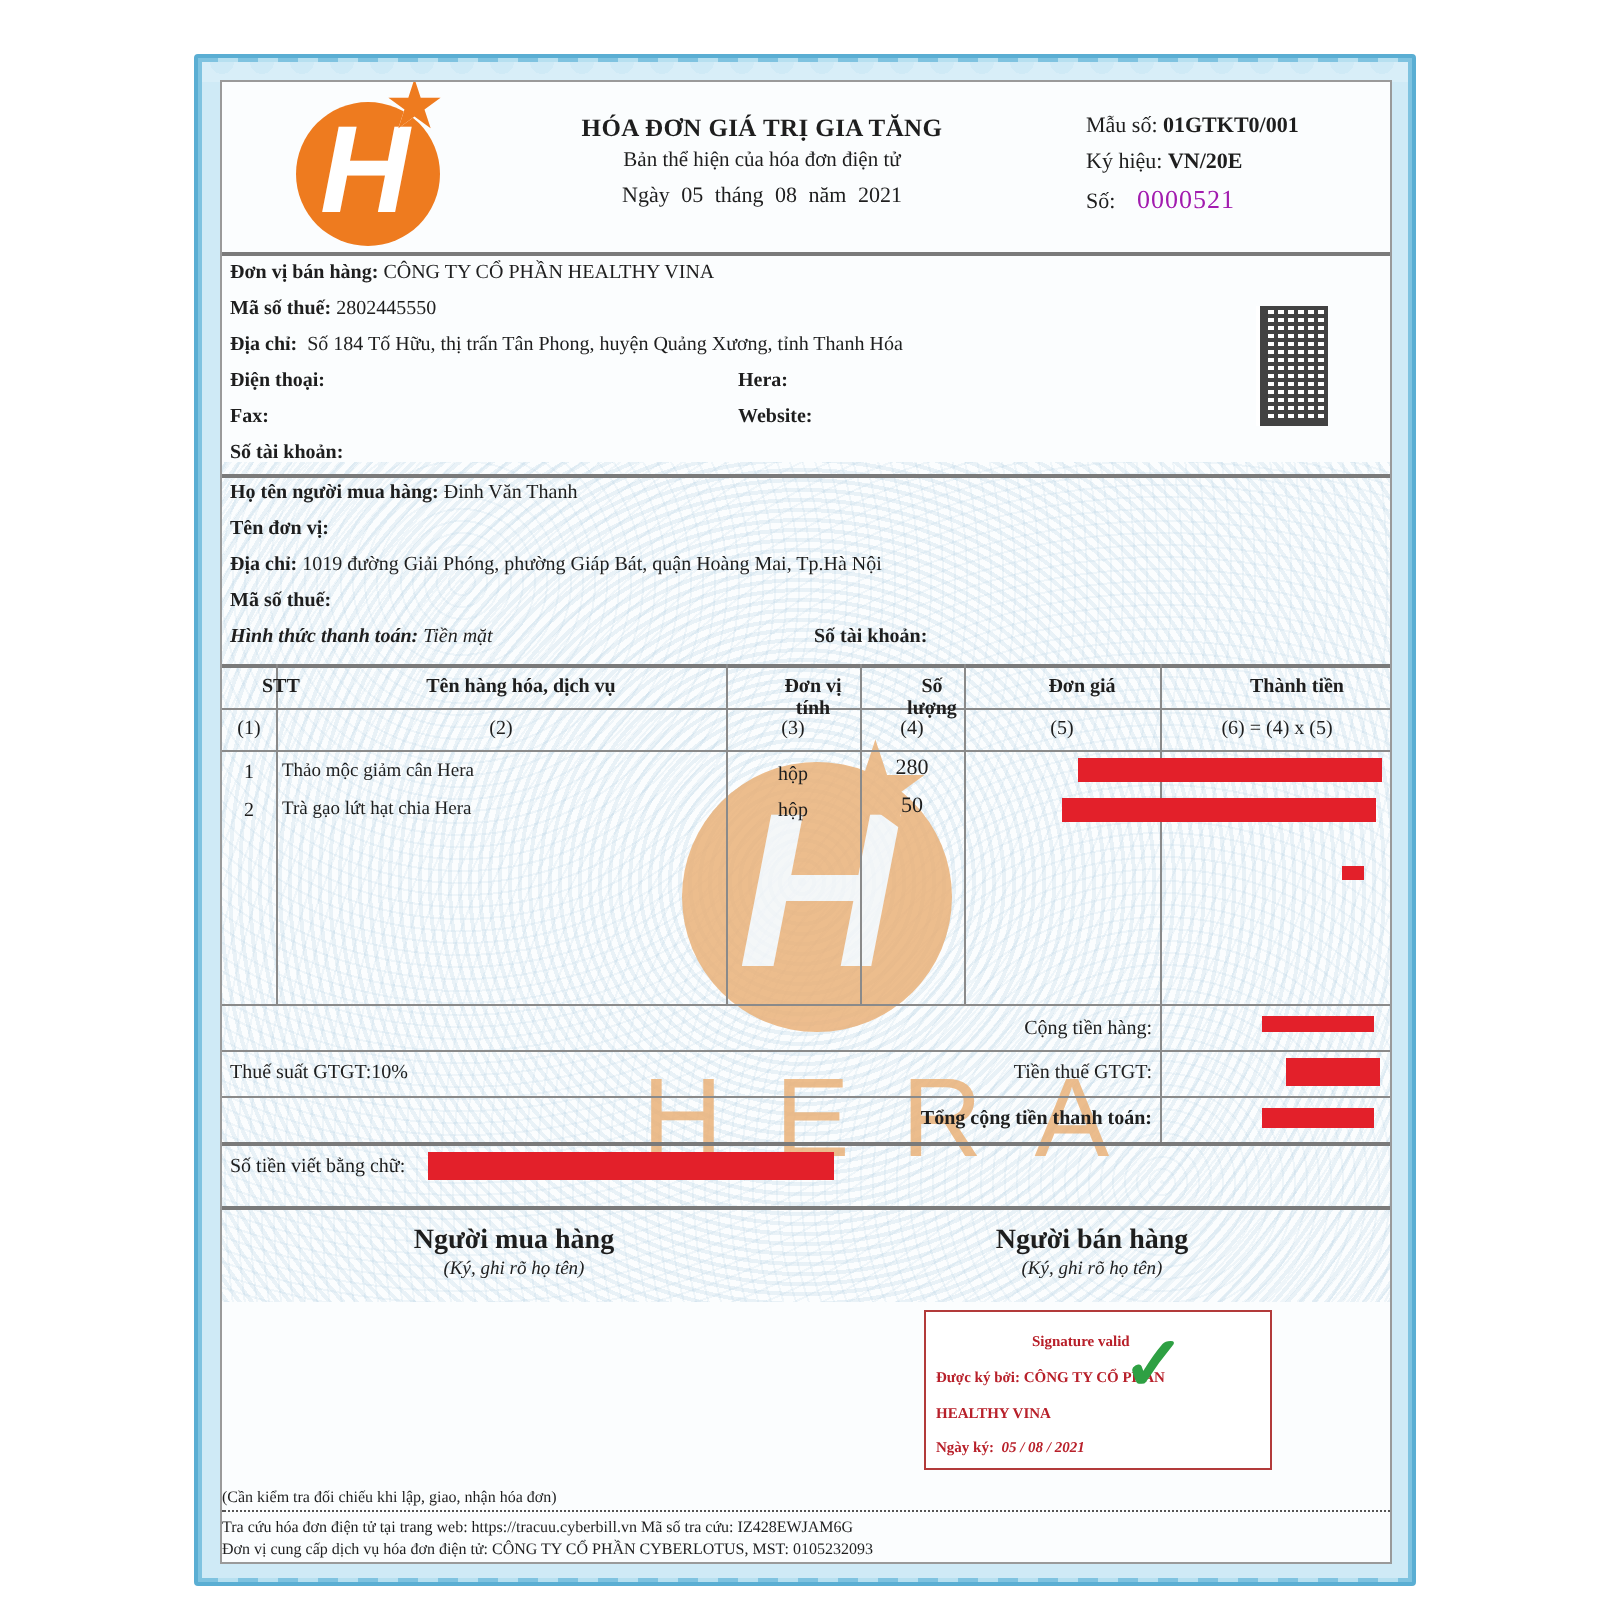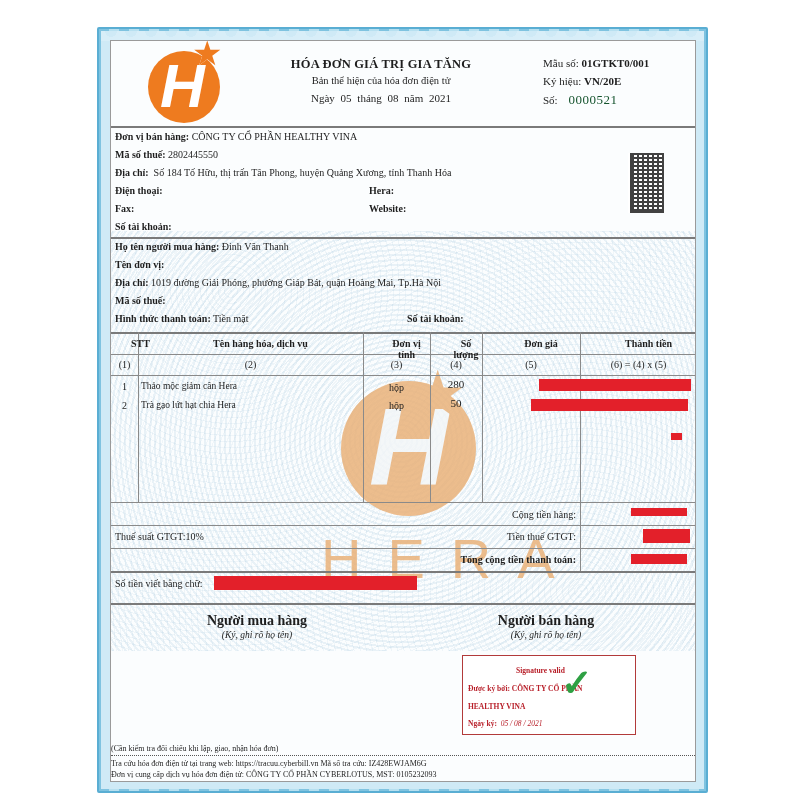--- a/index.html
+++ b/index.html
@@ -59,21 +59,21 @@
     position: absolute; left: 37px; top: 10px; width: 72px; height: 72px; border-radius: 50%;
     background: #ee7b1f;
   }
   .logo .h { position: absolute; left: 12px; top: 4px; font: italic bold 62px "Liberation Sans", sans-serif; color: #fff; line-height: 1; }
   .logo .star { position: absolute; left: 44px; top: -14px; font-size: 34px; color: #ee7b1f; line-height: 1; text-shadow: 0 0 0 #fff; }
   .title { left: 170px; top: 16px; width: 200px; text-align: center; font-weight: bold; font-size: 12.5px; letter-spacing: 0.2px; }
   .subtitle { left: 170px; top: 34px; width: 200px; text-align: center; font-size: 10.5px; }
   .date { left: 170px; top: 51px; width: 200px; text-align: center; font-size: 11px; word-spacing: 3px; }
   .meta { left: 432px; font-size: 11px; }
   .meta b { font-weight: bold; }
-  .meta .red { color: #14532d; font-size: 13px; letter-spacing: 0.5px; margin-left: 8px; }
+  .meta .red { color: #a21caf; font-size: 13px; letter-spacing: 0.5px; margin-left: 8px; }
 
   .line-text { position: absolute; font-size: 10px; white-space: nowrap; }
   .line-text b { font-weight: bold; }
   .qr {
     position: absolute; left: 519px; top: 112px; width: 34px; height: 60px;
     background:
       repeating-linear-gradient(0deg, #222 0 2px, transparent 2px 4px),
       repeating-linear-gradient(90deg, #222 0 2px, #fff 2px 5px);
     opacity: 0.85;
     border: 2px solid #222;
@@ -88,21 +88,21 @@
   .totlabel { position: absolute; font-size: 10px; text-align: right; white-space: nowrap; }
   .totlabel.bold { font-weight: bold; }
 
   .sign-label { position: absolute; font-weight: bold; font-size: 14px; text-align: center; width: 160px; font-family: Liberation Serif, serif; }
   .sign-hint { position: absolute; font-style: italic; font-size: 9.5px; text-align: center; width: 160px; }
   .sigbox {
     position: absolute; left: 351px; top: 614px; width: 174px; height: 80px;
     border: 1px solid #b23a3a; background: #fff;
   }
   .sigbox .ln { position: absolute; left: 5px; font-size: 7.5px; color: #b8202a; font-weight: bold; white-space: nowrap; }
-  .sigbox .ln i { font-weight: normal; margin-top: 44px; }
+  .sigbox .ln i { font-weight: bold; margin-top: 44px; }
   .check { position: absolute; left: 98px; top: 8px; font-size: 38px; color: #2ea043; line-height: 1; font-weight: bold; }
 
   .footer-note { position: absolute; left: 0; width: 586px; text-align: left; font-size: 8px; }
   .dotted { position: absolute; left: 0; width: 586px; border-top: 1px dotted #555; }
 </style>
 </head>
 <body>
 
 <div class="frame"></div>
 
@@ -171,21 +171,21 @@
   </div>
   <div class="line-text" style="left:4px; top:218px;">
     <b>Tên đơn vị:</b>
   </div>
   <div class="line-text" style="left:4px; top:236px;">
     <b>Địa chỉ:</b> <span>1019 đường Giải Phóng, phường Giáp Bát, quận Hoàng Mai, Tp.Hà Nội</span>
   </div>
   <div class="line-text" style="left:4px; top:254px;">
     <b>Mã số thuế:</b>
   </div>
-  <div class="line-text" style="left:4px; top:272px;">
+  <div class="line-text" style="left:4px; top:272px;font-style:italic;">
     <b>Hình thức thanh toán:</b> <span>Tiền mặt</span>
   </div>
   <div class="line-text" style="left:296px; top:272px;">
     <b>Số tài khoản:</b>
   </div>
 
   <div class="hline thick" style="top:291px;"></div>
   <div class="hline" style="top:313px;"></div>
   <div class="hline" style="top:334px;"></div>
   <div class="hline" style="top:461px;"></div>

